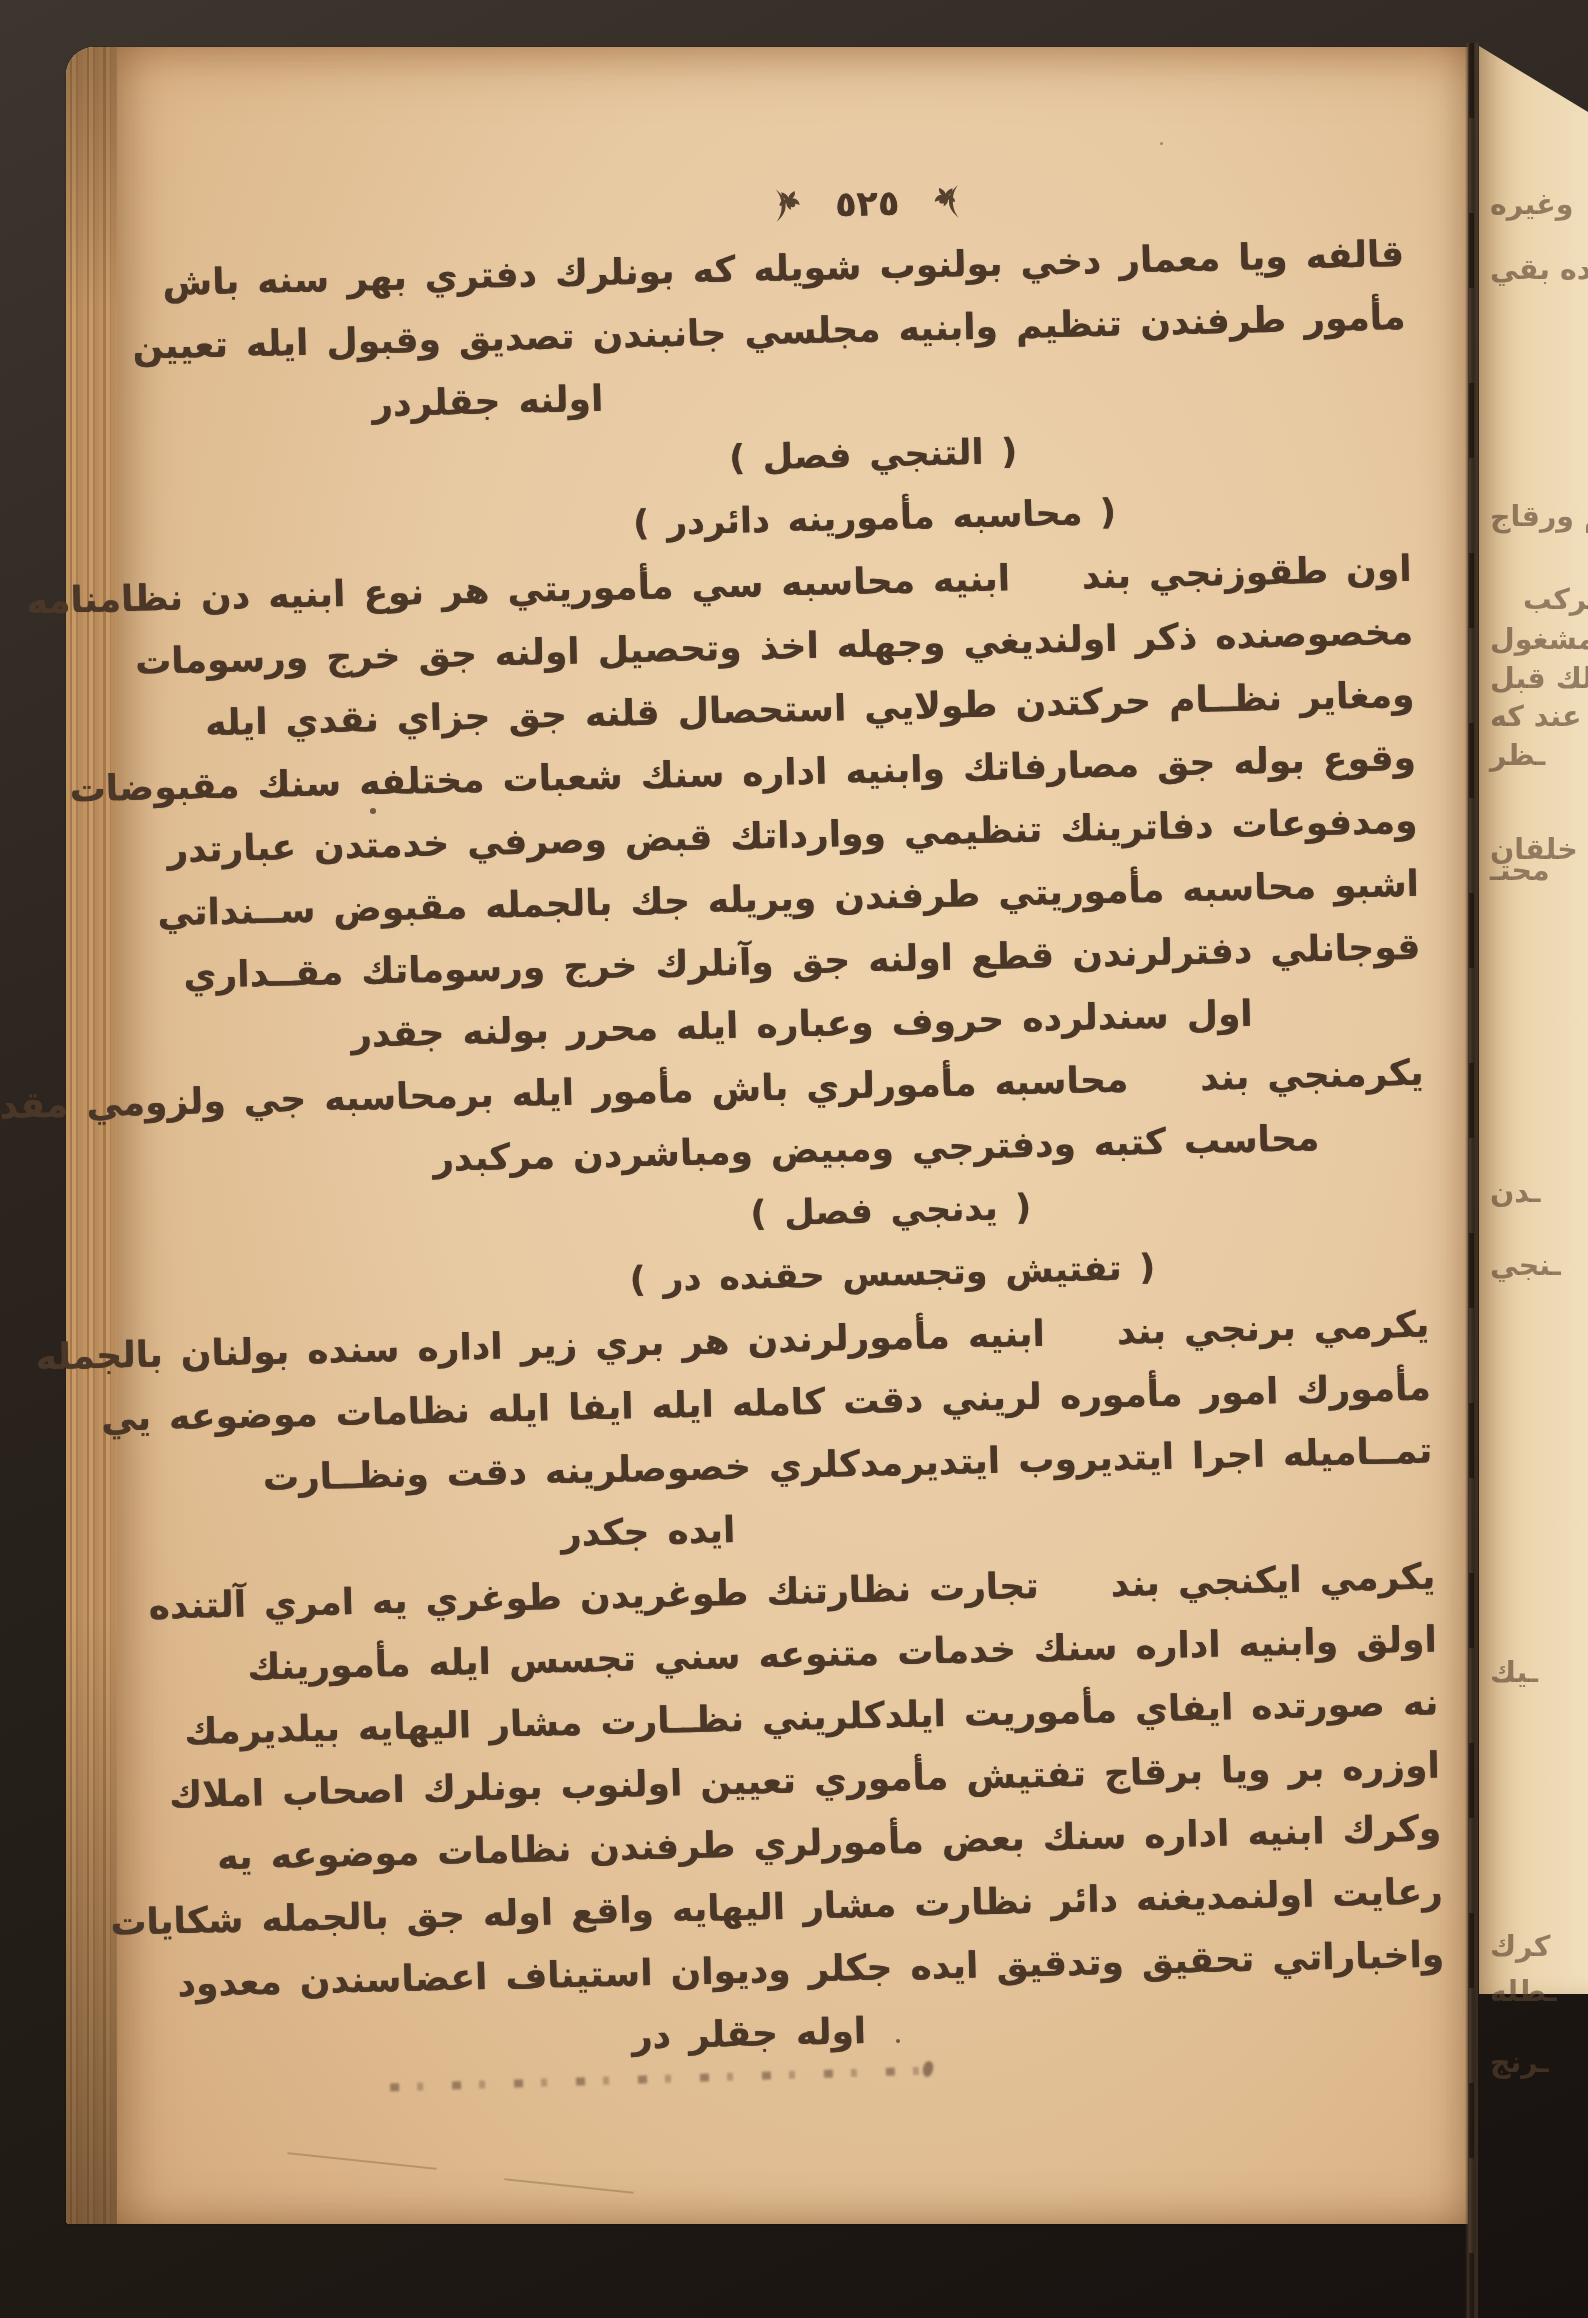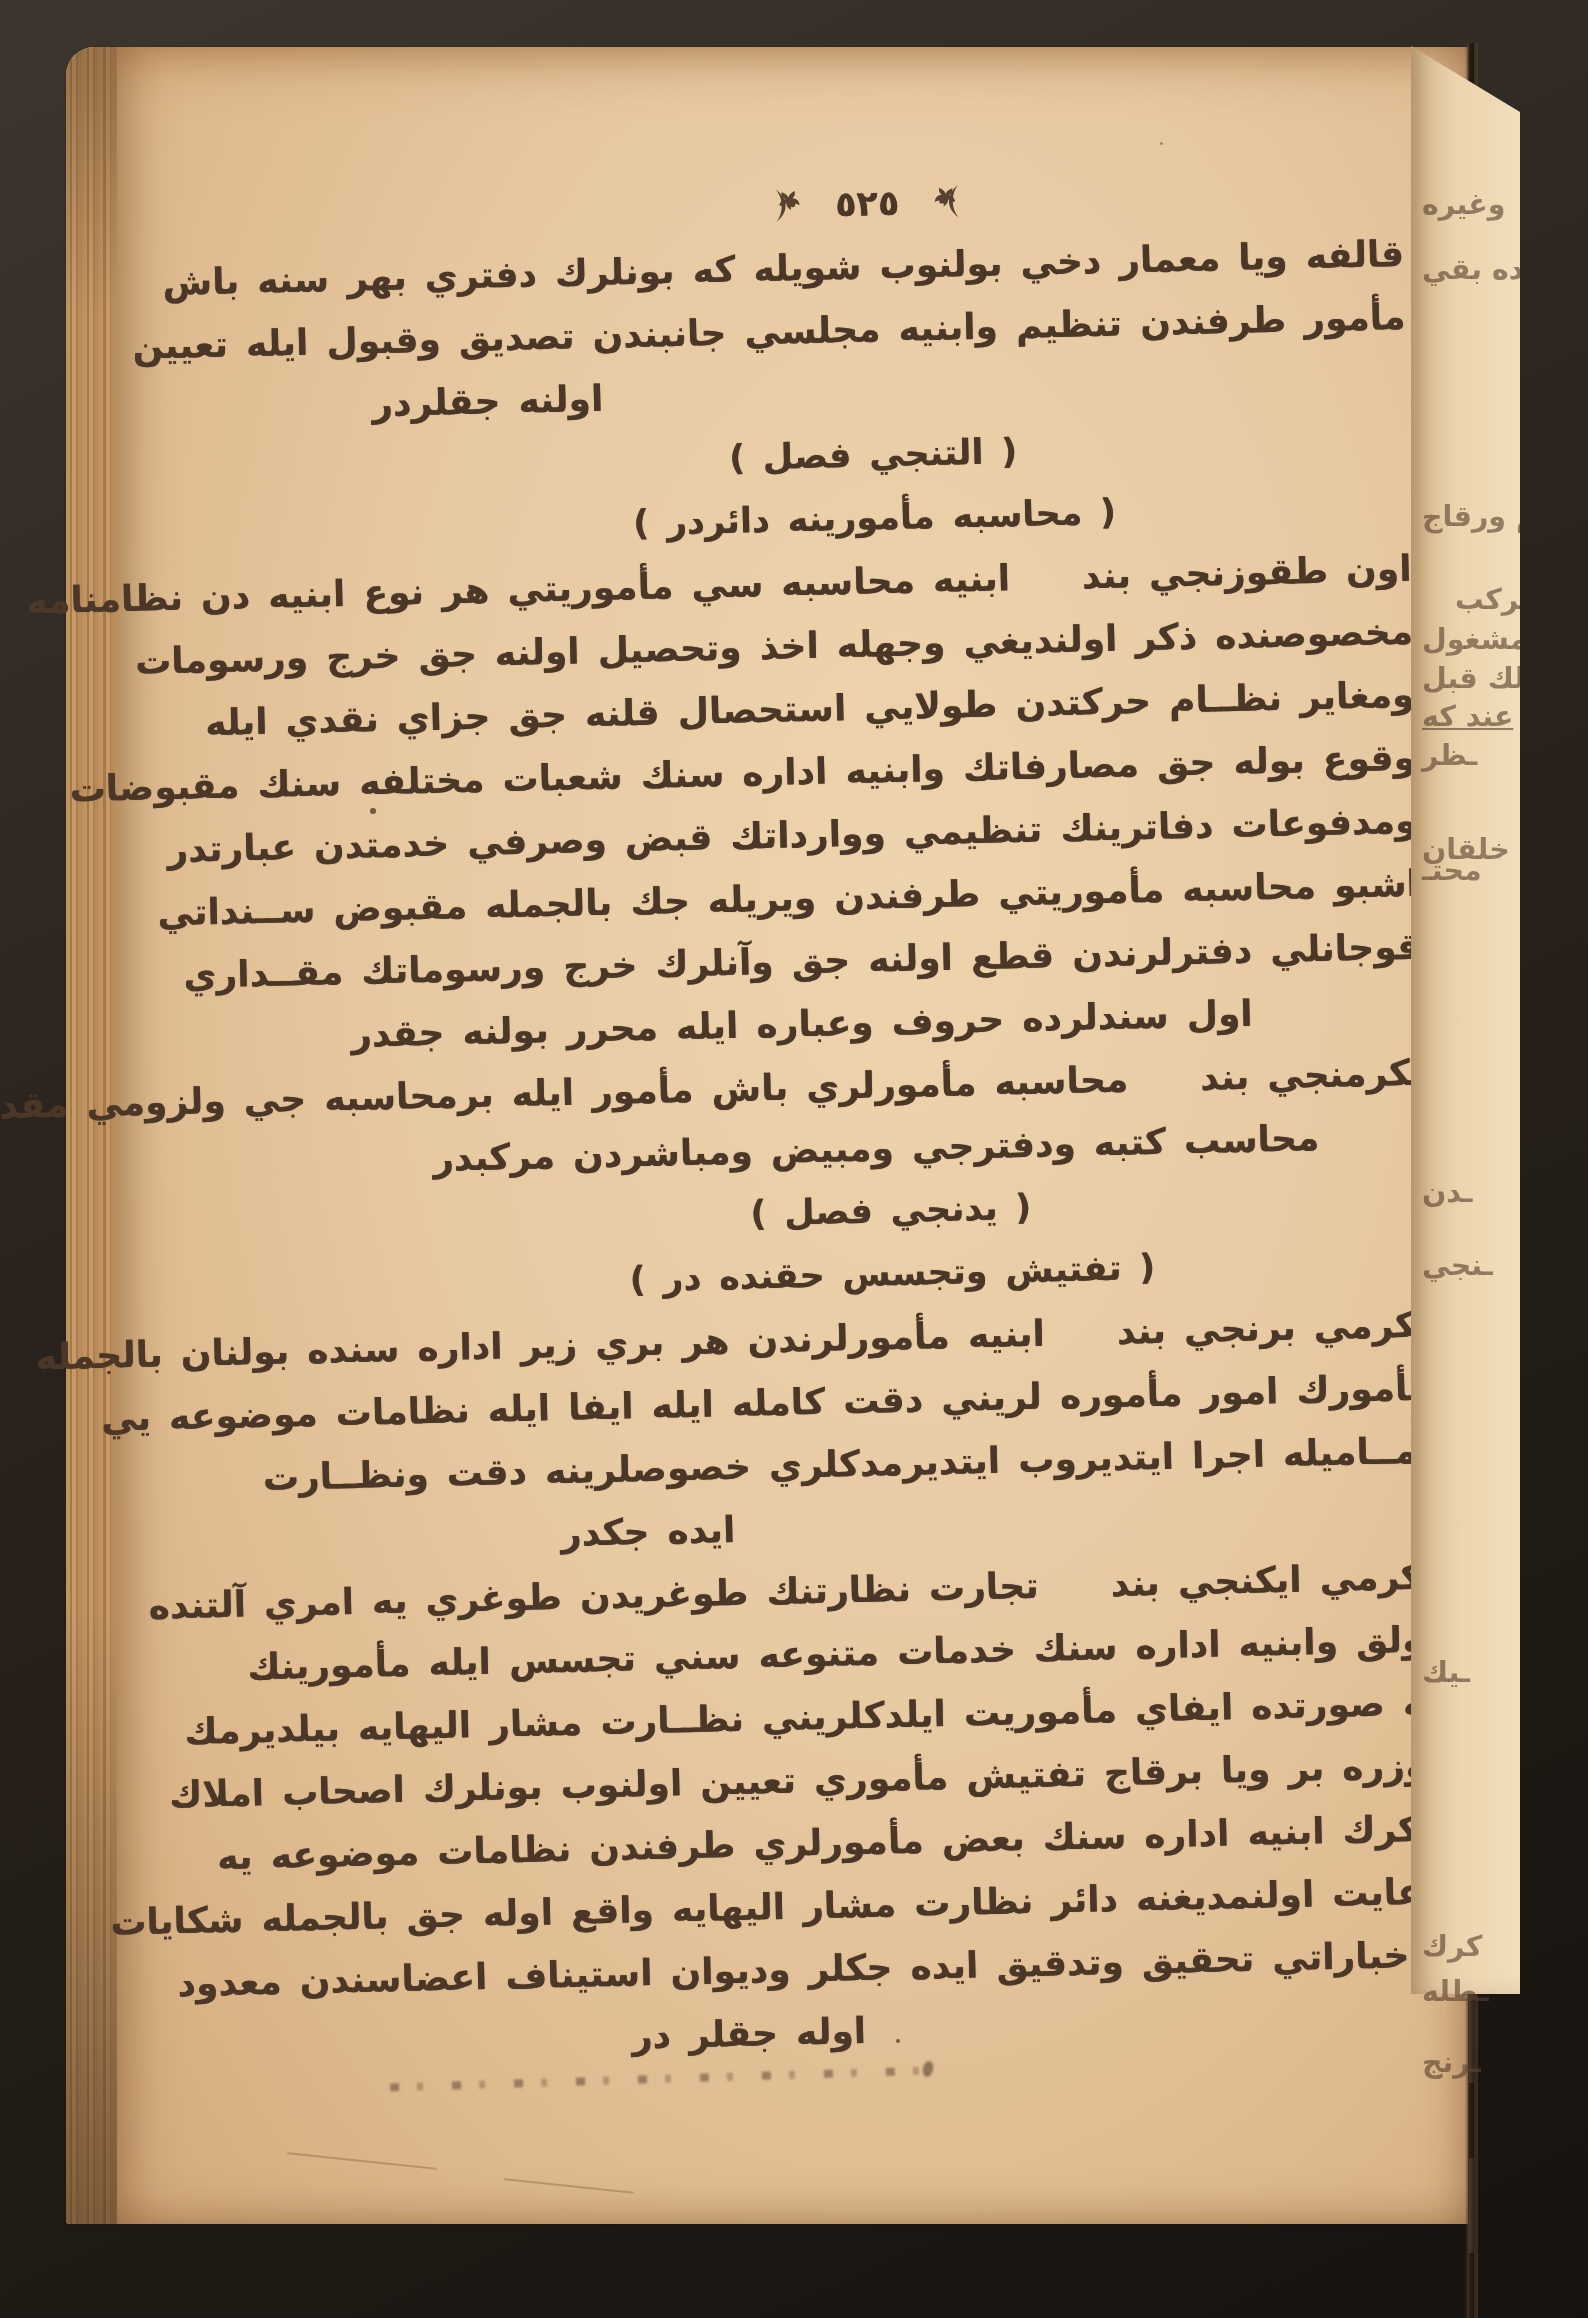--- a/index.html
+++ b/index.html
@@ -42,21 +42,21 @@
   .c2{left:387px;top:2138px;width:130px;}
   .speck{position:absolute;border-radius:50%;background:rgba(60,44,32,.7);}
   .s1{left:253px;top:761px;width:5.5px;height:5.5px;}
   .s2{left:779px;top:1992px;width:4px;height:4px;}
   .s3{left:1043px;top:95px;width:3.2px;height:3.2px;opacity:.6;}
   
   .gutter{position:absolute;left:1466px;top:43px;width:13.4px;height:2275px;
     background:linear-gradient(90deg,rgba(70,52,38,0) 0%,#4a392b 35%,#32271e 62%,rgba(120,90,60,.35) 100%);}
   .gutter::after{content:"";position:absolute;left:4px;top:0;width:4.7px;height:100%;
     background:repeating-linear-gradient(180deg,rgba(18,11,7,.55) 0 75px,transparent 75px 170px);}
-  .right-page{position:absolute;left:1412px;top:0;width:109px;height:1994px;}
+  .right-page{position:absolute;left:1480px;top:0;width:109px;height:1994px;}
   .rp-paper{position:absolute;inset:0;
     background:linear-gradient(90deg,#dcbd92 0%,#ecd5ae 45%,#f1debc 100%);
     clip-path:polygon(0 46px,109px 112px,109px 2250px,0 2220px);
     box-shadow:inset 17.4px 0 25px -9.5px rgba(120,85,50,.5);}
   .frag{position:absolute;left:11px;direction:rtl;white-space:nowrap;
     font:bold 28.5px "DejaVu Sans",sans-serif;color:rgba(90,66,46,.62);}
 </style>
 </head>
 <body>
 
@@ -127,21 +127,21 @@
 
   <div class="right-page">
     <div class="rp-paper">
       <div id="frags">
           <div class="frag" style="top: 188px;">وغيره</div>
           <div class="frag" style="top: 253px;">ـنده بقي</div>
           <div class="frag" style="top: 500px;">قلم ورقاج</div>
           <div class="frag" style="top: 583px; margin-left: 33px;">مركب</div>
           <div class="frag" style="top: 623px;">مشغول</div>
           <div class="frag" style="top: 662px;">ـلك قبل</div>
-          <div class="frag" style="top: 700px; text-decoration: underline;">عند كه</div>
+          <div class="frag" style="top: 700px;">عند كه</div>
           <div class="frag" style="top: 739px;">ـظر</div>
           <div class="frag" style="top: 813px; margin-top: 20px;">خلقان</div>
           <div class="frag" style="top: 854px;">محتـ</div>
           <div class="frag" style="top: 1176px;">ـدن</div>
           <div class="frag" style="top: 1249px;">ـنجي</div>
           <div class="frag" style="top: 1656px;">ـيك</div>
           <div class="frag" style="top: 1904px; margin-top: 26px;">كرك</div>
           <div class="frag" style="top: 1975px;">ـطله</div>
           <div class="frag" style="top: 2046px;">ـرنج</div>
         </div>

